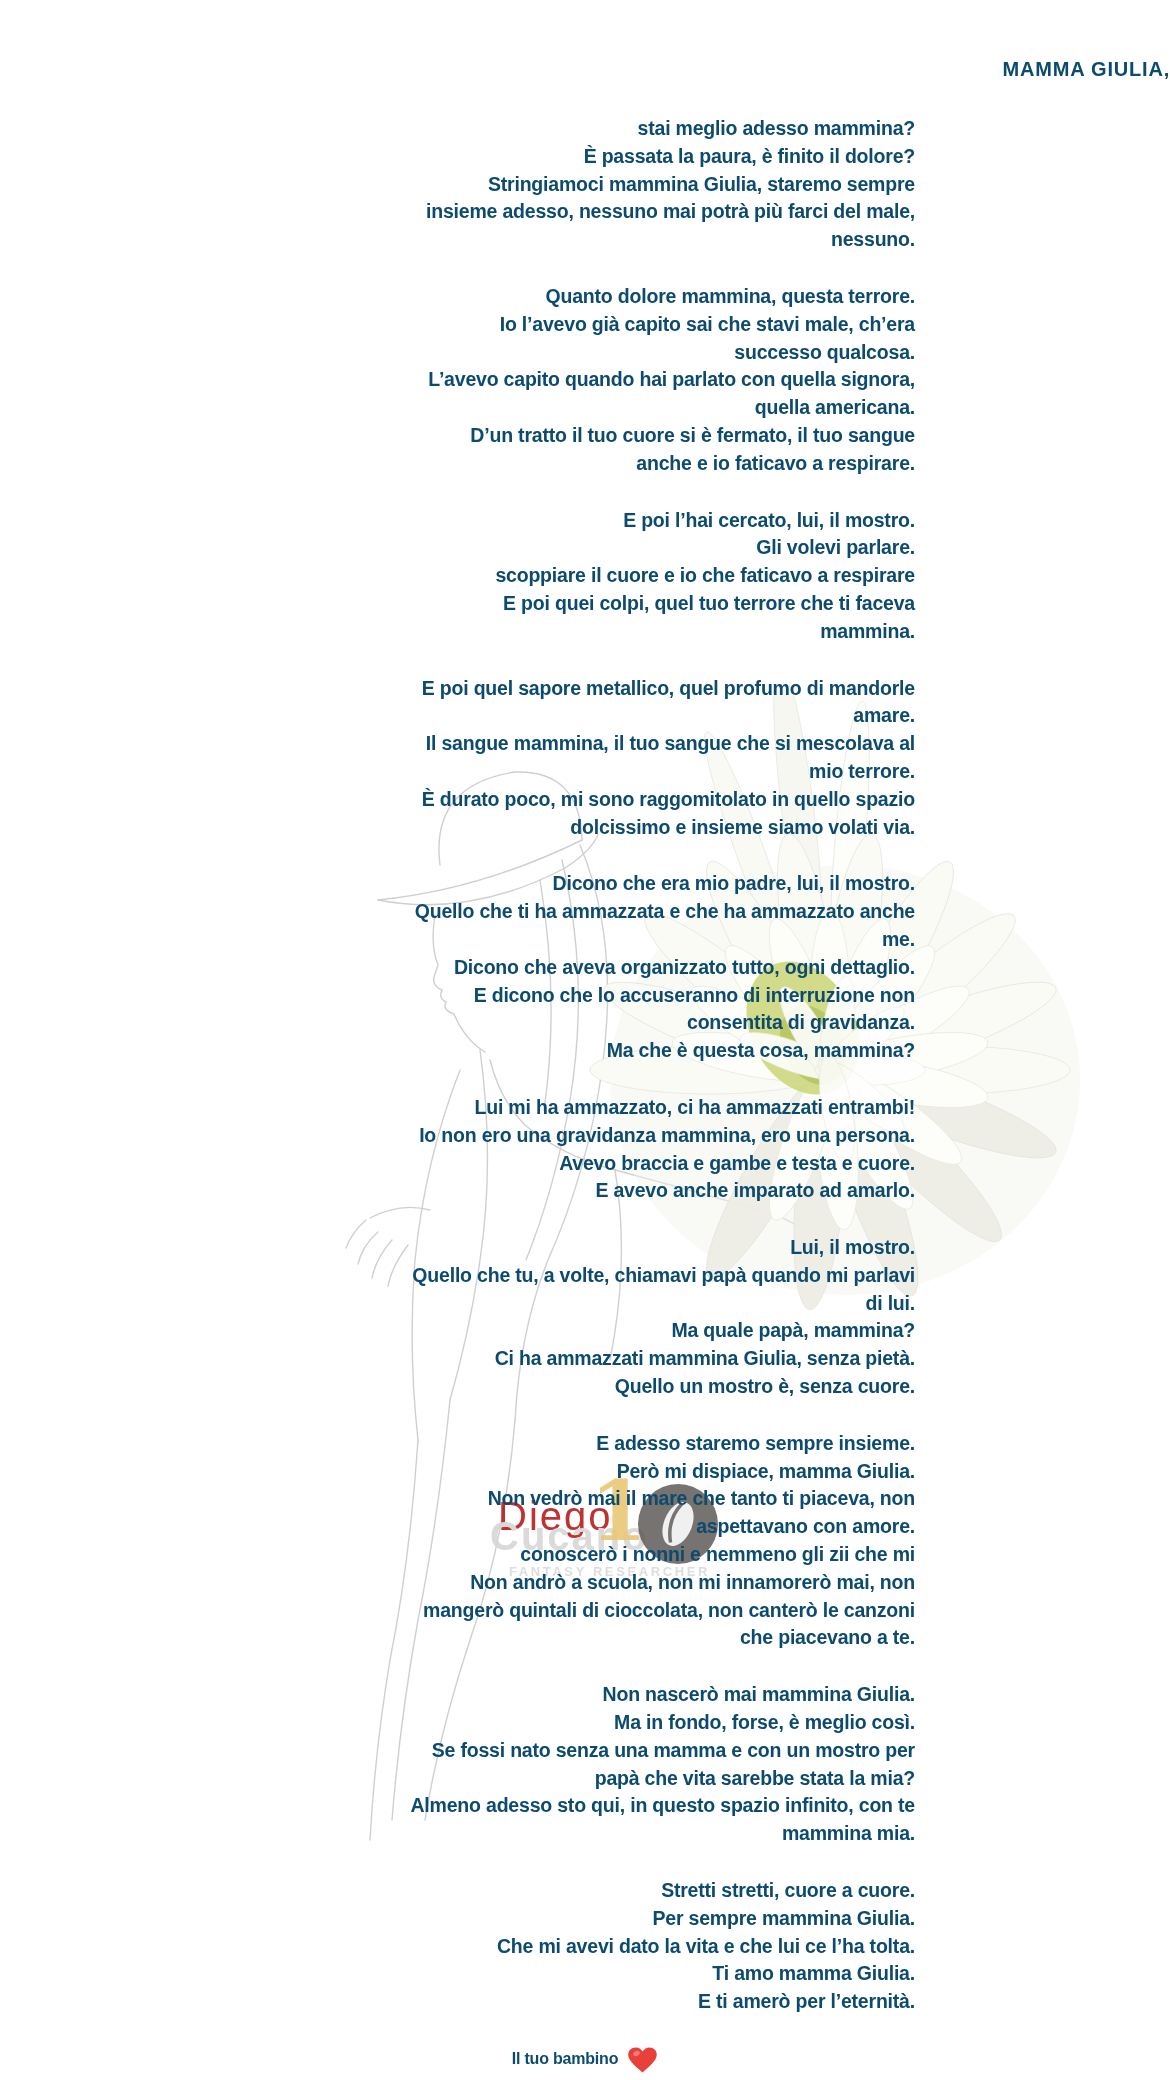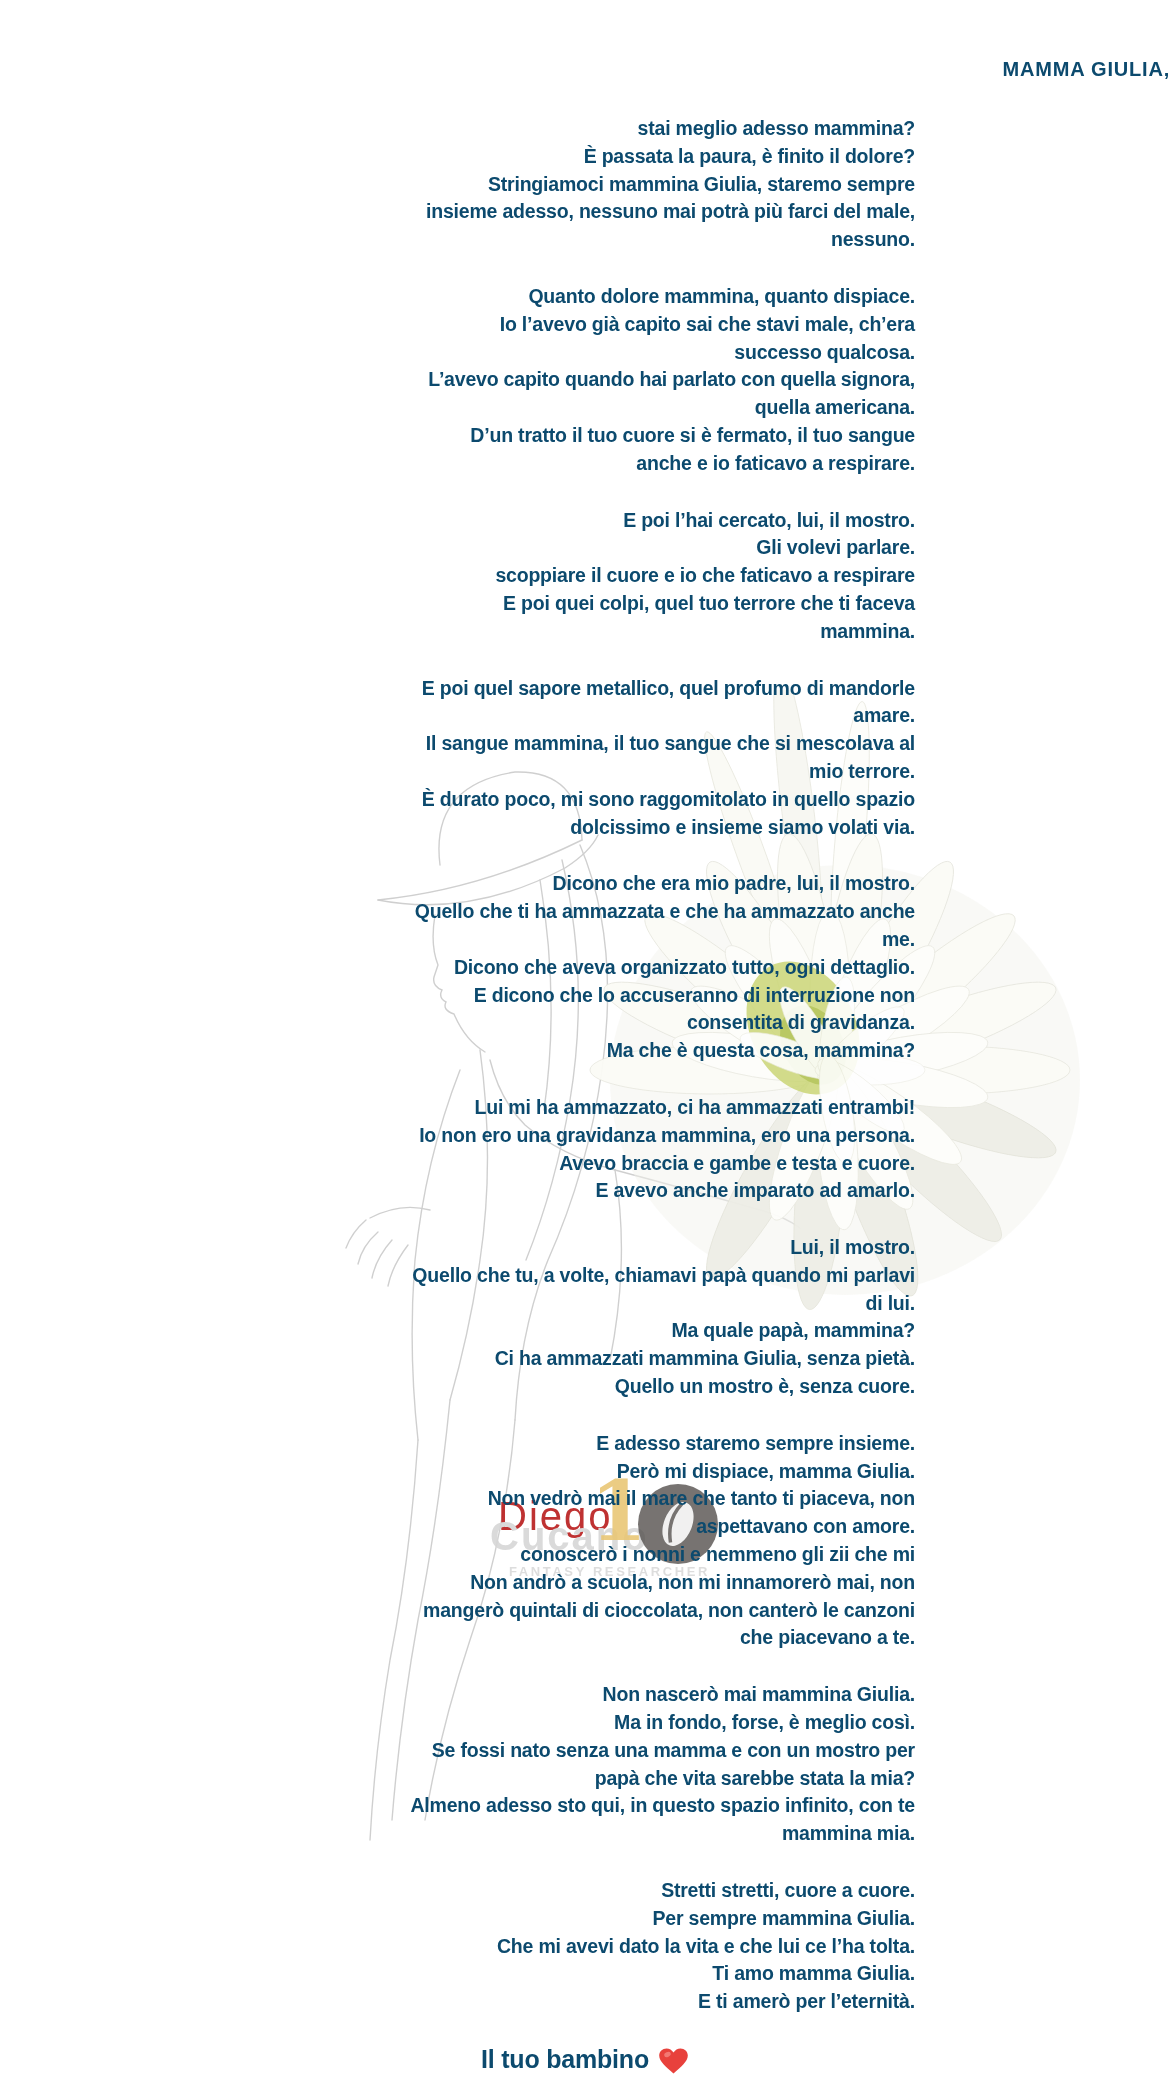--- a/index.html
+++ b/index.html
@@ -25,21 +25,21 @@
     padding-top:50px;text-align:right;color:#0c4a6e;
   }
   .title{font-size:20px;font-weight:700;letter-spacing:.8px;margin:0 auto 34px auto;}
   .body-col{width:660px;margin:0 auto;}
   .stanza{margin-bottom:29px;}
   .line{
     font-size:19.5px;font-weight:700;line-height:27.8px;letter-spacing:-.2px;
     white-space:nowrap;
   }
   .signature{
-    margin-top:28px;font-size:25px;font-weight:700;letter-spacing:-.2px;
+    margin-top:28px;font-size:16px;font-weight:700;letter-spacing:-.2px;
     display:flex;align-items:center;justify-content:center;gap:9px;
   }
   .heart{display:inline-block;transform:translateY(1px);}
 </style>
 </head>
 <body>
 
 <div class="page">
 
   <svg class="bg-sketch" viewBox="0 0 500 1250" xmlns="http://www.w3.org/2000/svg">
@@ -145,21 +145,21 @@
     <div class="title">MAMMA GIULIA,</div>
     <div class="body-col">
         <div class="stanza">
           <div class="line">stai meglio adesso mammina?</div>
           <div class="line">È passata la paura, è finito il dolore?</div>
           <div class="line">Stringiamoci mammina Giulia, staremo sempre</div>
           <div class="line">insieme adesso, nessuno mai potrà più farci del male,</div>
           <div class="line">nessuno.</div>
         </div>
         <div class="stanza">
-          <div class="line">Quanto dolore mammina, quanto dispiace.</div>
+          <div class="line">Quanto dolore mammina, questa terrore.</div>
           <div class="line">Io l’avevo già capito sai che stavi male, ch’era</div>
           <div class="line">successo qualcosa.</div>
           <div class="line">L’avevo capito quando hai parlato con quella signora,</div>
           <div class="line">quella americana.</div>
           <div class="line">D’un tratto il tuo cuore si è fermato, il tuo sangue</div>
           <div class="line">anche e io faticavo a respirare.</div>
         </div>
         <div class="stanza">
           <div class="line">E poi l’hai cercato, lui, il mostro.</div>
           <div class="line">Gli volevi parlare.</div>

